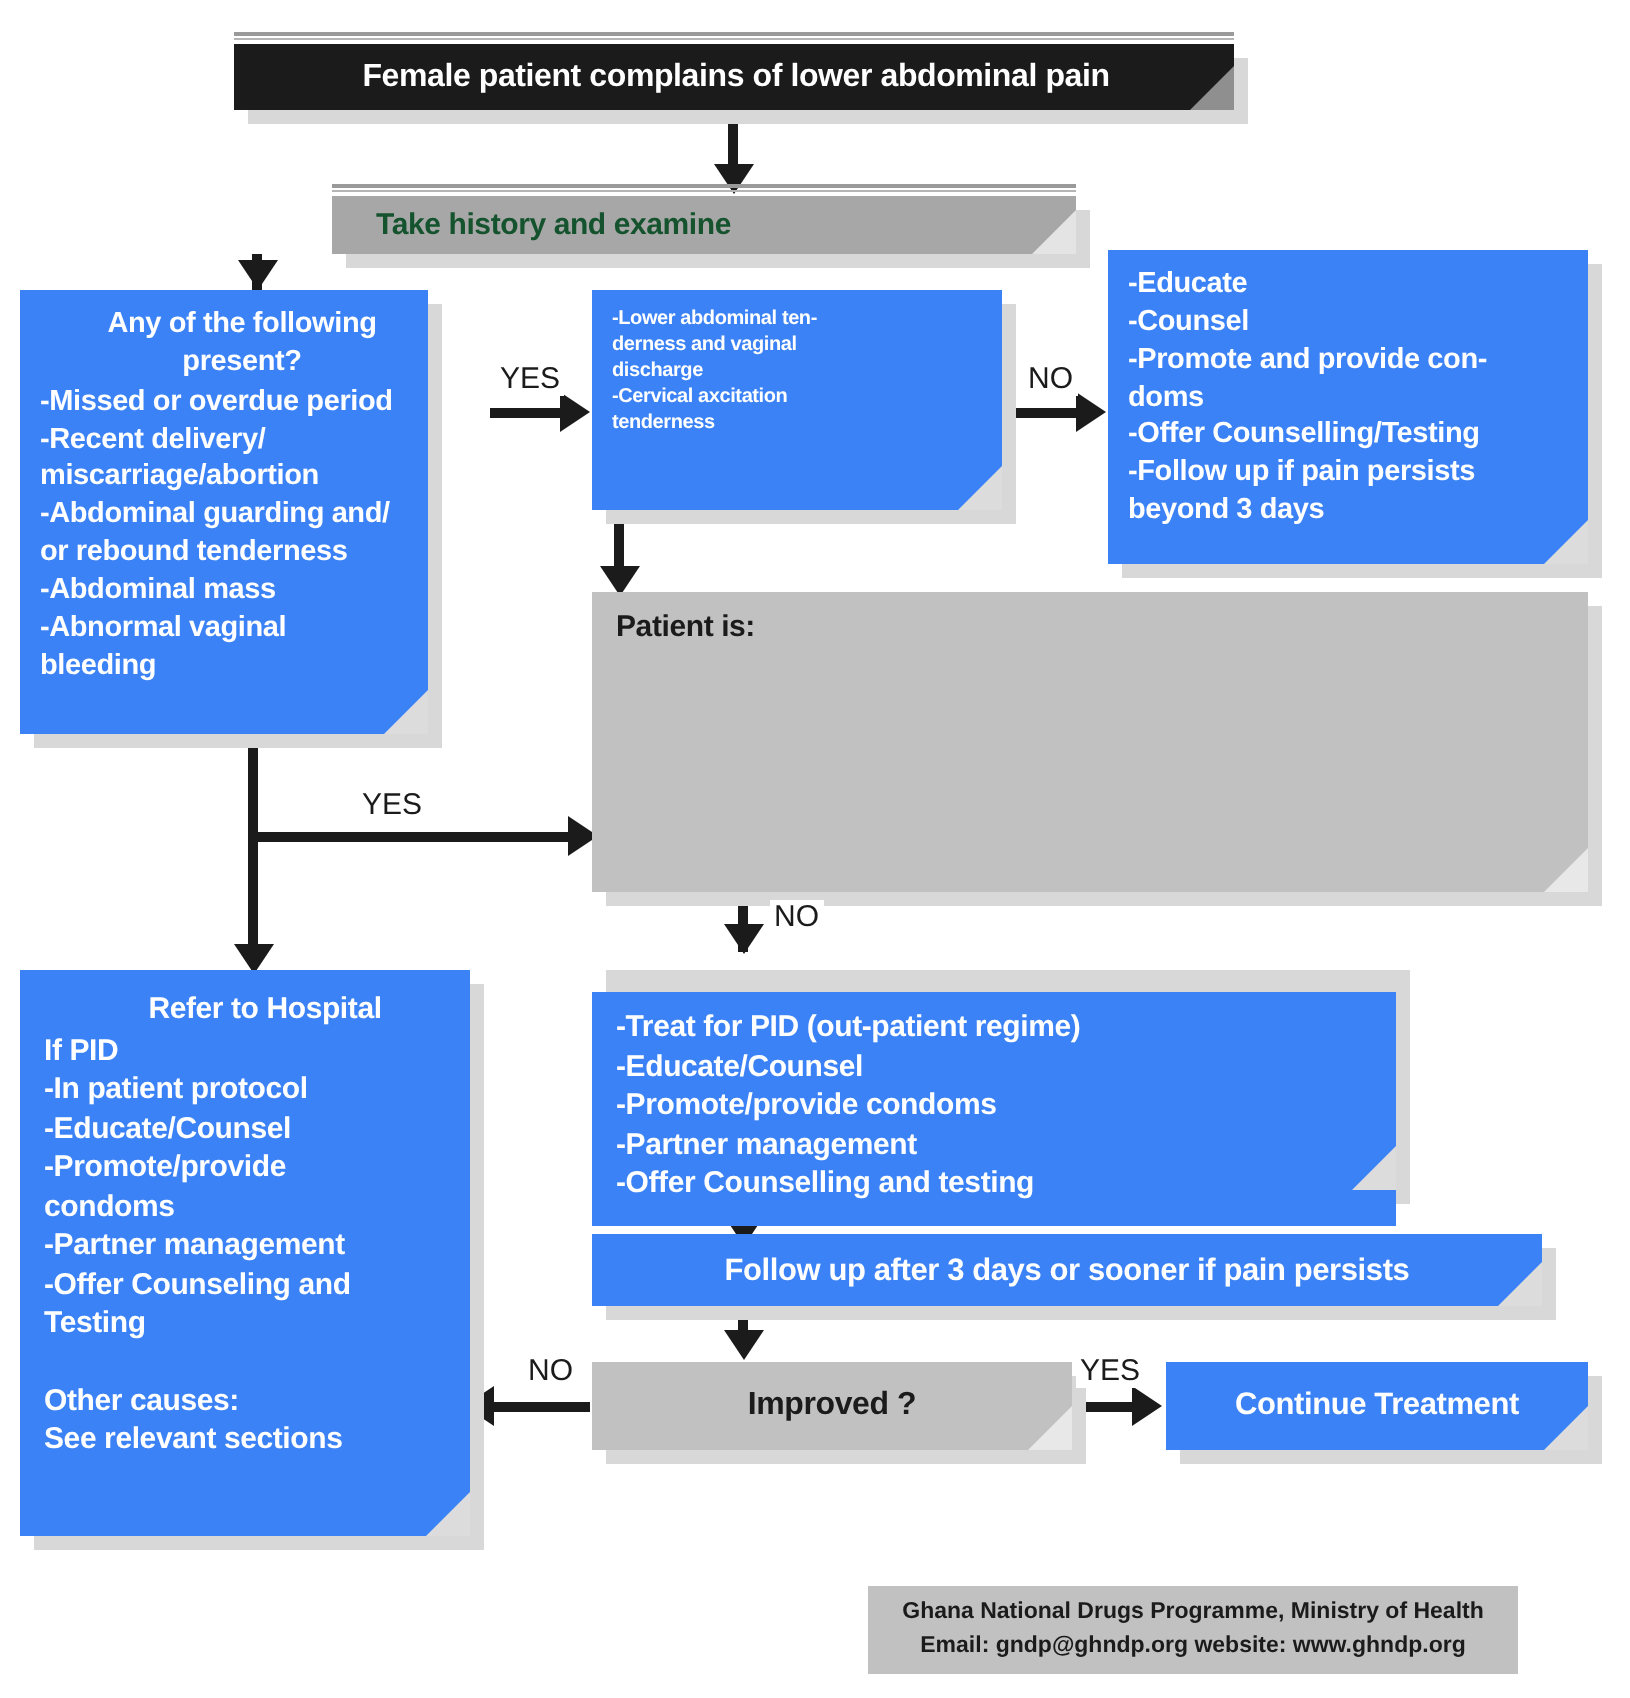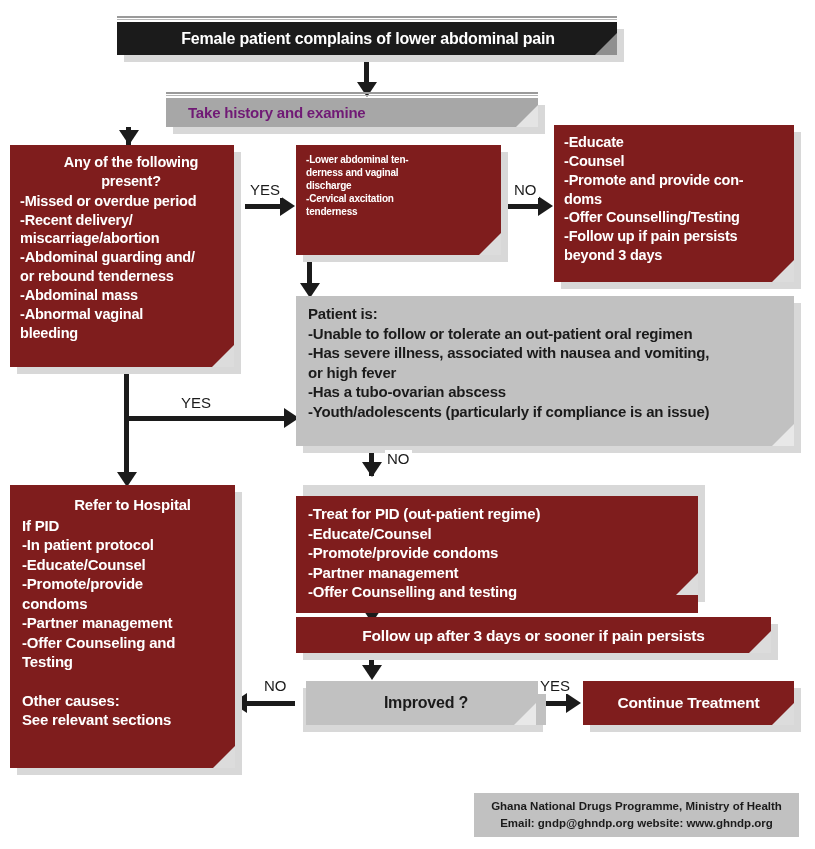--- a/index.html
+++ b/index.html
@@ -53,23 +53,23 @@
     bottom: 0;
     width: 0;
     height: 0;
     border-style: solid;
     border-width: 0 0 22px 22px;
     border-color: transparent transparent #e4e4e4 transparent;
     z-index: 3;
   }
 
   .box.dark .inner { background: #1b1b1b; color: #ffffff; }
-  .box.mid  .inner { background: #7f1d1d; color: #ffffff; }
+  .box.mid  .inner { background: #3b82f6; color: #ffffff; }
   .box.light .inner { background: #c1c1c1; color: #1b1b1b; }
-  .box.lightmid .inner { background: #a7a7a7; color: #701a75; }
+  .box.lightmid .inner { background: #a7a7a7; color: #14532d; }
 
   .box.dark::after  { border-bottom-color: #8f8f8f; }
   .box.mid::after   { border-bottom-color: #dcdcdc; }
   .box.light::after { border-bottom-color: #e8e8e8; }
   .box.lightmid::after { border-bottom-color: #e4e4e4; }
 
   
   .toprule {
     position: absolute;
     z-index: 4;
@@ -151,21 +151,21 @@
   <div class="toprule" style="left:166px; top:92px; width:372px;"></div>
   <div class="toprule thin" style="left:166px; top:95px; width:372px;"></div>
   <div class="box lightmid" style="left:166px; top:98px; width:372px; height:29px; font-size:15px;">
     <div class="inner pad" style="padding:5px 14px 5px 22px;">Take history and examine</div>
   </div>
 
   <div class="vline" style="left:126px; top:127px; height:18px;"></div>
   <div class="hline" style="left:126px; top:127px; width:5px;"></div>
   <div class="arrow-down" style="left:119px; top:130px;"></div>
 
-  <div class="box mid" style="left:10px; top:145px; width:224px; height:222px; font-size:14.5px;">
+  <div class="box mid" style="left:10px; top:145px; width:204px; height:222px; font-size:14.5px;">
     <div class="inner" style="padding:8px 8px 8px 10px;">
       <div class="ctr lines" style="margin-bottom:1px;">Any of the following
 present?</div>
       <div class="lines">-Missed or overdue period
 -Recent delivery/
 miscarriage/abortion
 -Abdominal guarding and/
 or rebound tenderness
 -Abdominal mass
 -Abnormal vaginal
@@ -198,25 +198,20 @@
 -Follow up if pain persists
 beyond 3 days</div>
   </div>
 
   <div class="vline" style="left:307px; top:255px; height:34px;"></div>
   <div class="arrow-down" style="left:300px; top:283px;"></div>
 
   <div class="box light" style="left:296px; top:296px; width:498px; height:150px; font-size:15px;">
     <div class="inner" style="padding:8px 8px 8px 12px;">
       <div>Patient is:</div>
-      <div class="lines">-Unable to follow or tolerate an out-patient oral regimen
--Has severe illness, associated with nausea and vomiting,
-or high fever
--Has a tubo-ovarian abscess
--Youth/adolescents (particularly if compliance is an issue)</div>
     </div>
   </div>
 
   <div class="vline" style="left:124px; top:367px; height:54px;"></div>
   <div class="hline" style="left:124px; top:416px; width:165px;"></div>
   <div class="arrow-right" style="left:284px; top:408px;"></div>
   <div class="edge-label" style="left:179px; top:394px;">YES</div>
 
   <div class="vline" style="left:369px; top:446px; height:30px;"></div>
   <div class="arrow-down" style="left:362px; top:462px;"></div>
@@ -253,33 +248,33 @@
   <div class="arrow-down" style="left:362px; top:608px;"></div>
 
   <div class="box mid" style="left:296px; top:617px; width:475px; height:36px; font-size:15.5px;">
     <div class="inner ctr" style="padding:9px 10px 8px 10px;">Follow up after 3 days or sooner if pain persists</div>
   </div>
 
   <div class="vline" style="left:369px; top:653px; height:20px;"></div>
   <div class="arrow-down" style="left:362px; top:665px;"></div>
 
   <div class="box light" style="left:296px; top:681px; width:240px; height:44px; font-size:16px;">
-    <div class="inner ctr" style="padding:12px 10px 10px 10px;margin-left:10px;">Improved ?</div>
+    <div class="inner ctr" style="padding:12px 10px 10px 10px;">Improved ?</div>
   </div>
 
   <div class="hline" style="left:245px; top:701px; width:50px;"></div>
   <div class="arrow-left" style="left:232px; top:693px;"></div>
   <div class="edge-label" style="left:262px; top:677px;">NO</div>
 
   <div class="hline" style="left:538px; top:701px; width:32px;"></div>
   <div class="arrow-right" style="left:566px; top:693px;"></div>
   <div class="edge-label" style="left:538px; top:677px;">YES</div>
 
   <div class="box mid" style="left:583px; top:681px; width:211px; height:44px; font-size:15.5px;">
     <div class="inner ctr" style="padding:12px 10px 10px 10px;">Continue Treatment</div>
   </div>
 
-  <div id="footer" style="left:434px; top:793px; width:325px; font-size:11.5px;margin-left:40px;">
+  <div id="footer" style="left:434px; top:793px; width:325px; font-size:11.5px;">
     <div>Ghana National Drugs Programme, Ministry of Health</div>
     <div>Email: gndp@ghndp.org     website: www.ghndp.org</div>
   </div>
 
 </div>
 
 </body></html>

